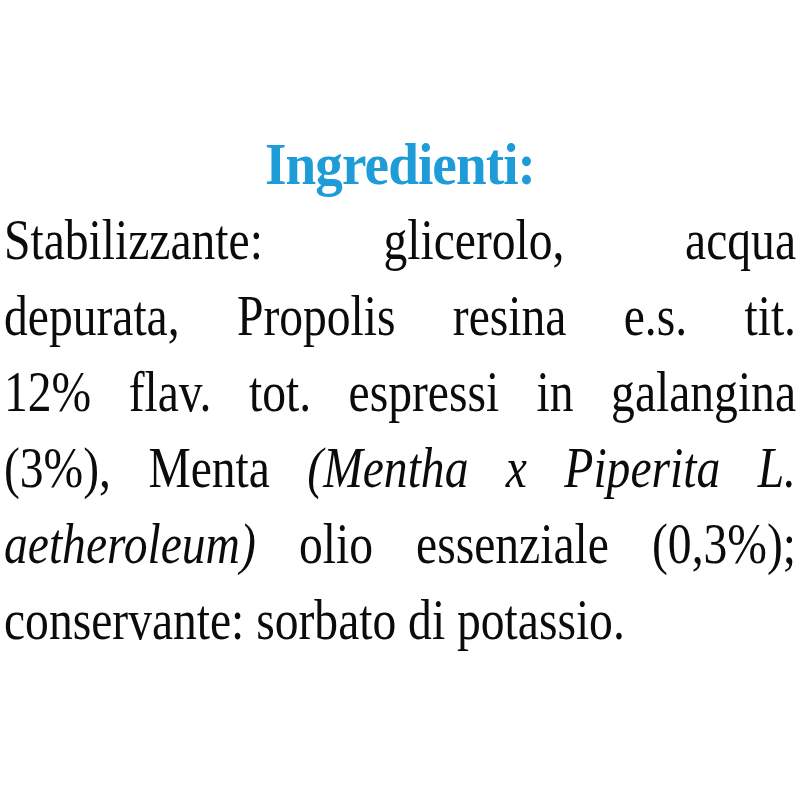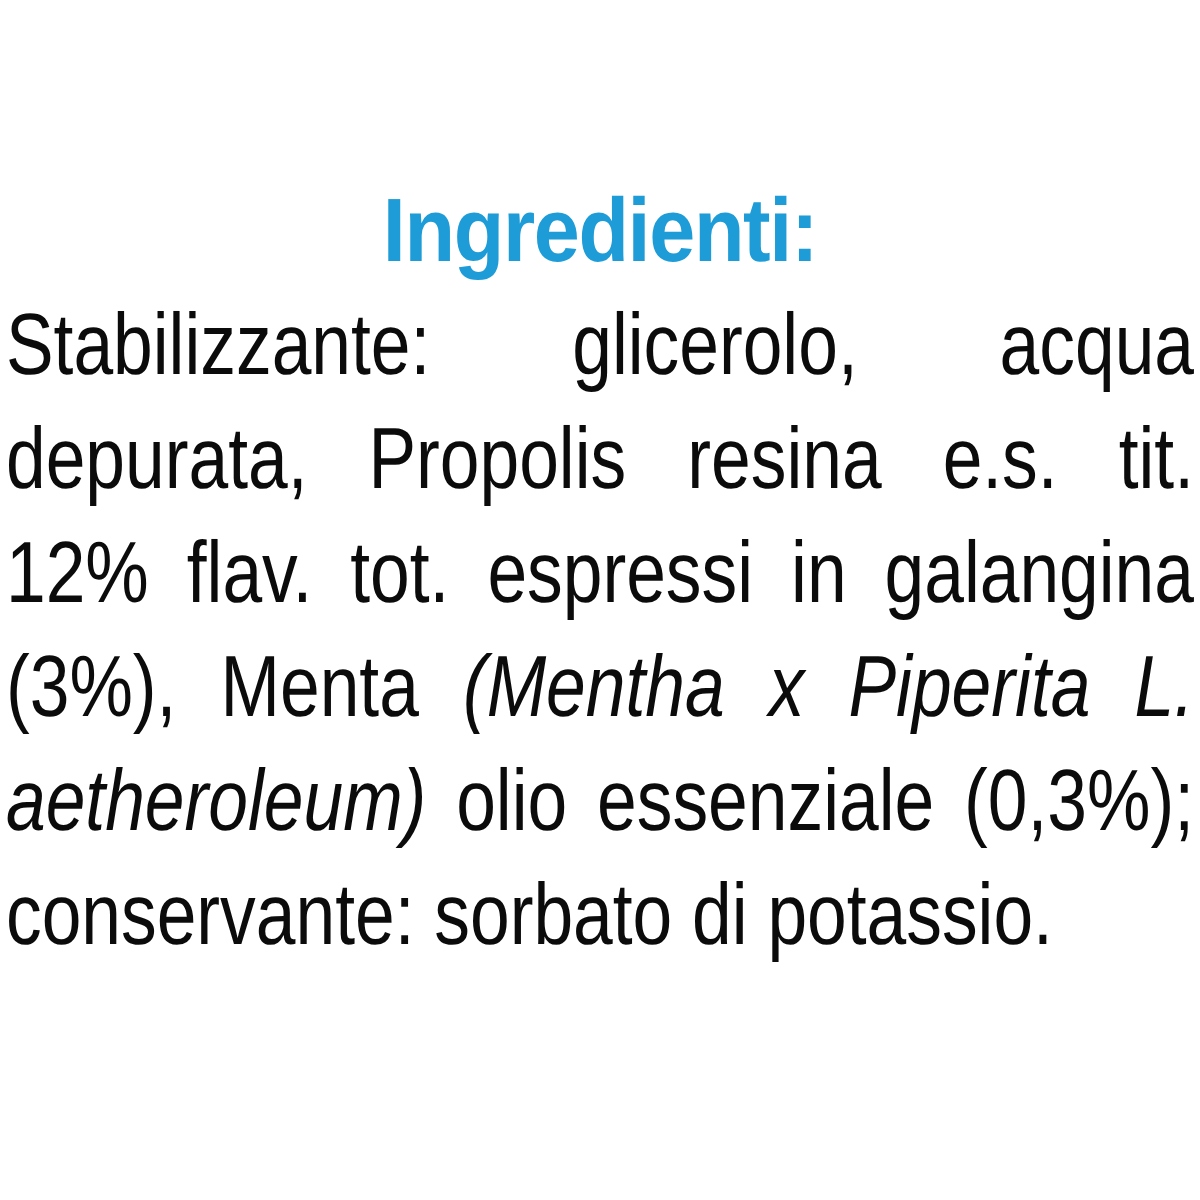--- a/index.html
+++ b/index.html
@@ -10,23 +10,24 @@
   .sheet {
     position: relative;
     width: 800px;
     height: 800px;
     background: #ffffff;
     overflow: hidden;
     font-family: "Liberation Sans", sans-serif;
   }
   .label-block {
     position: absolute;
-    top: 116px;
+    top: 126px;
     left: 4px;
     width: 792px;
+    font-family: Liberation Serif, serif;
   }
   .heading {
     margin: 0;
     padding: 0;
     font-size: 60px;
     line-height: 76px;
     font-weight: bold;
     text-align: center;
     color: #1e9cd8;
     letter-spacing: -1px;

